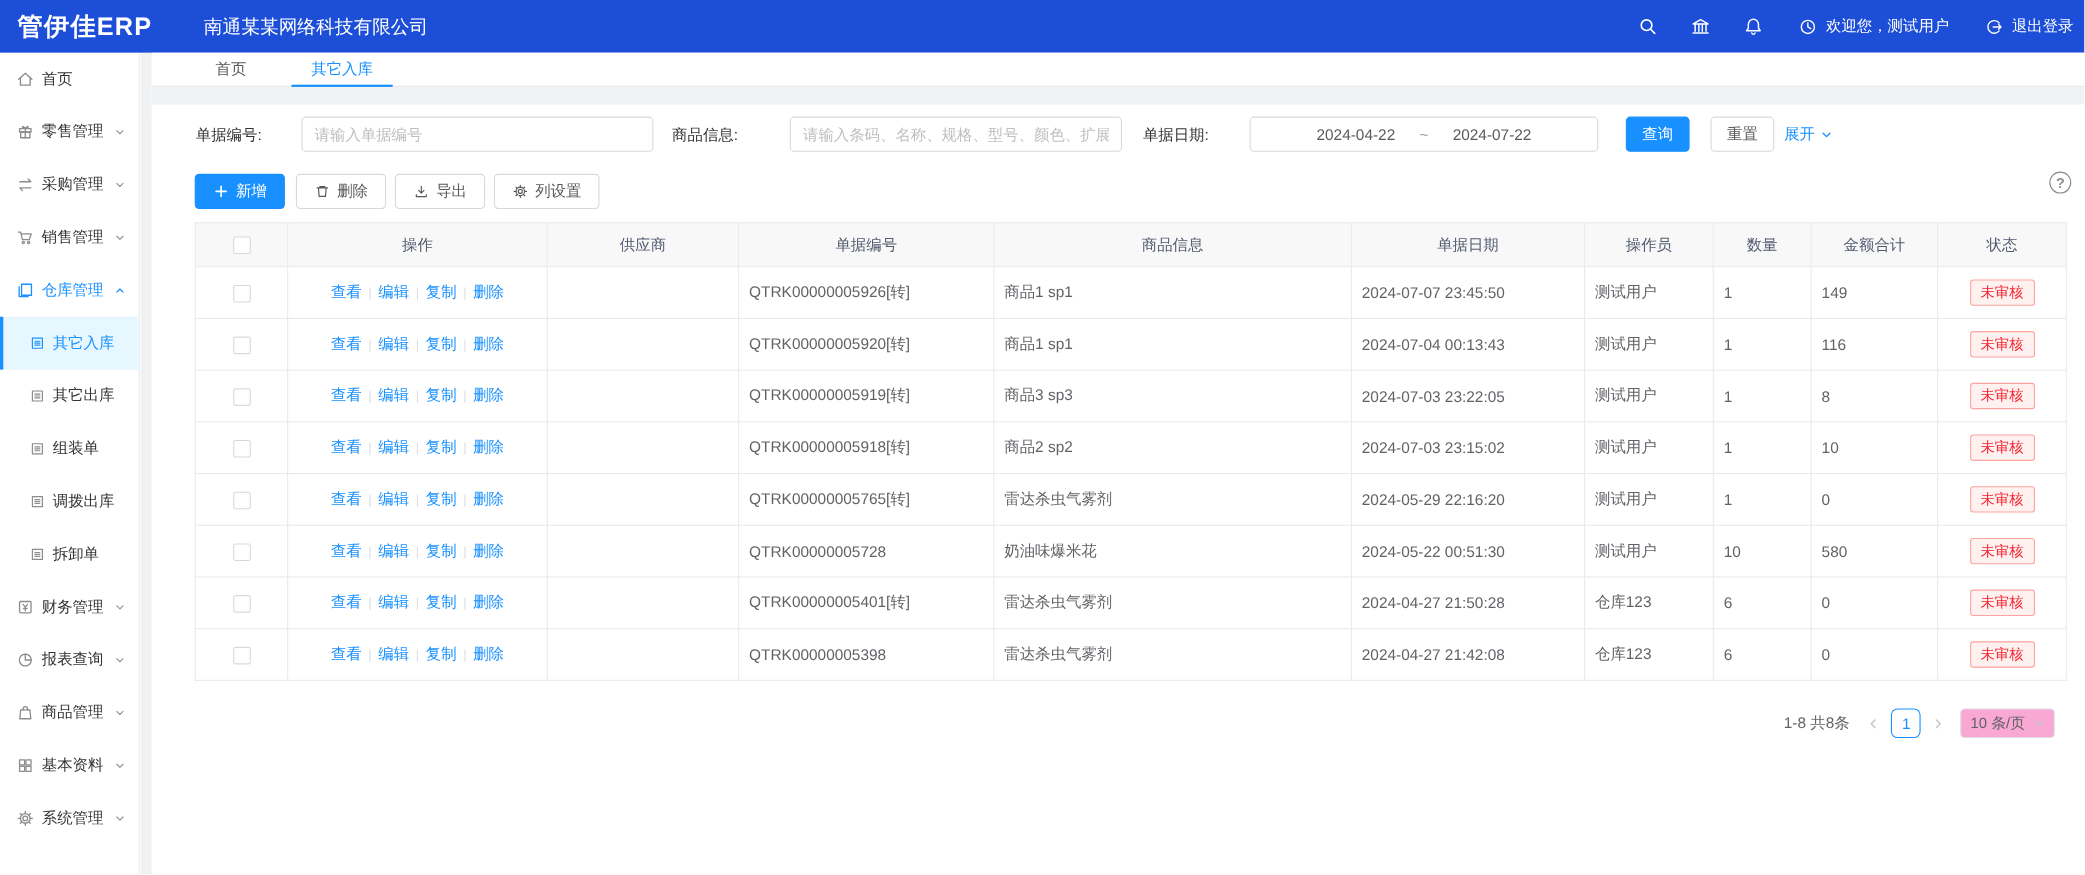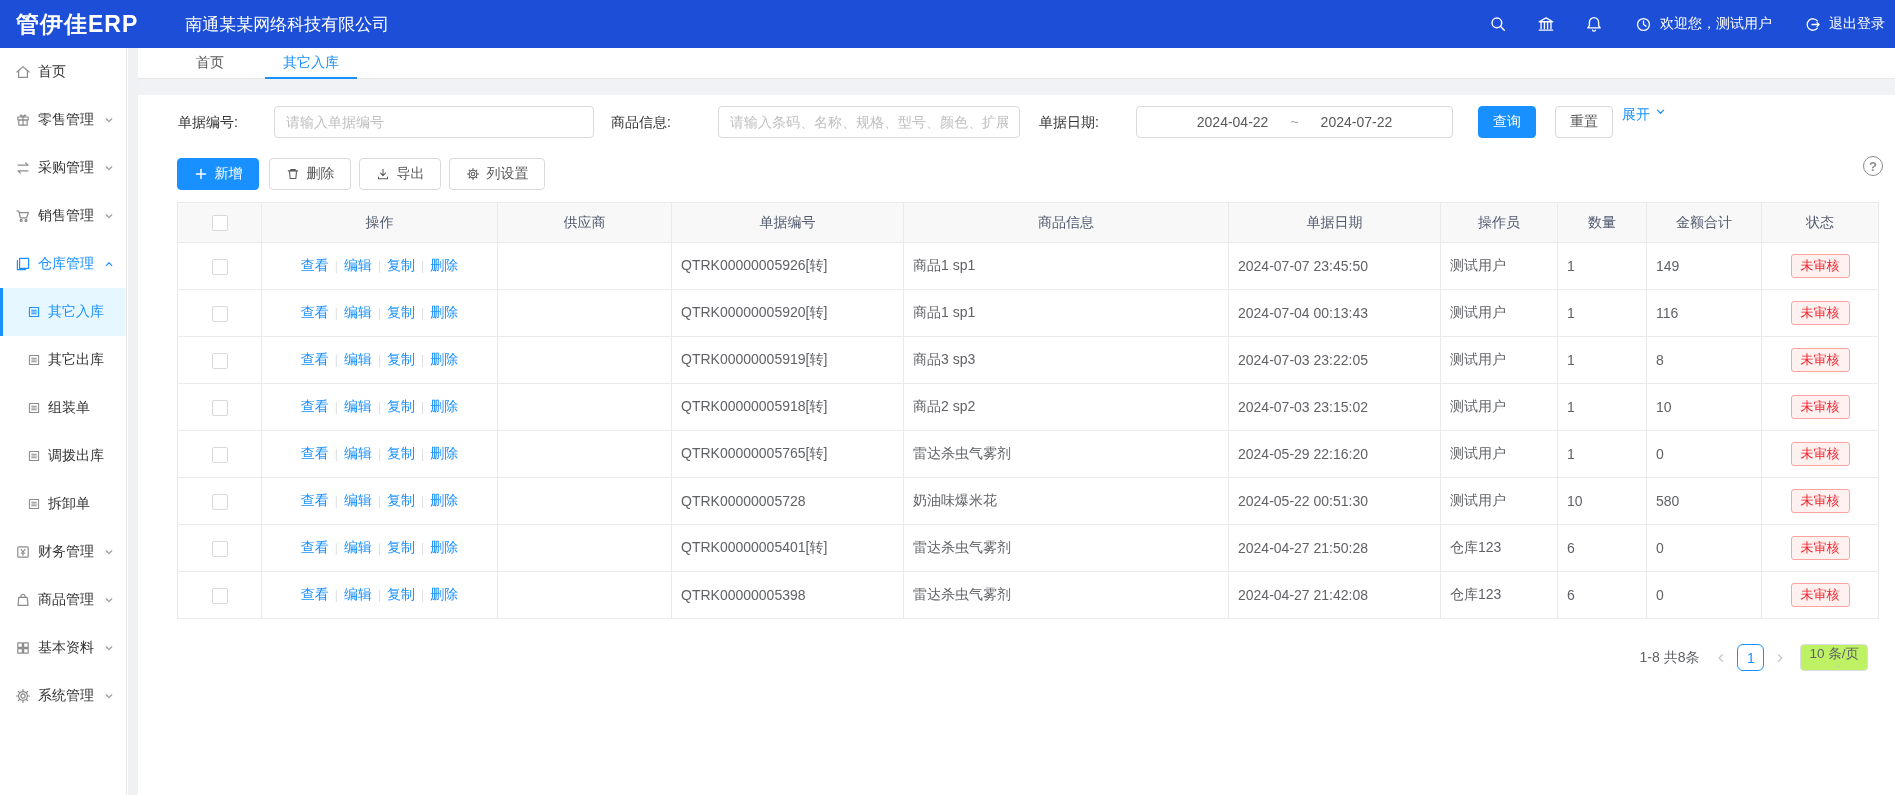--- a/index.html
+++ b/index.html
@@ -52,21 +52,21 @@
   .f-input { height:32px; border:1px solid #d9d9d9; border-radius:4px; padding:0 11px;
     font-size:14px; color:#595959; font-family:inherit; outline:none; }
   .f-input::placeholder { color:#bfbfbf; }
   .daterange { height:32px; border:1px solid #d9d9d9; border-radius:4px; display:flex;
     align-items:center; justify-content:center; color:#595959; background:#fff; cursor:pointer; }
   .daterange .sep { margin:0 22px; color:#999; }
   .btn { height:32px; border-radius:4px; font-size:14px; display:inline-flex;
     align-items:center; justify-content:center; cursor:pointer; border:1px solid #d9d9d9;
     background:#fff; color:#595959; font-family:inherit; }
   .btn-primary { background:#1890ff; border-color:#1890ff; color:#fff; }
-  .link-expand { display:flex; height:32px; color:#1890ff;
+  .link-expand { display:flex; align-items:center; height:32px; color:#1890ff;
     font-size:14px; cursor:pointer; }
   .link-expand svg { margin-left:5px; }
 
   
   .toolbar { position:relative; height:32px; margin-top:20px; }
   .toolbar > .btn { position:absolute; top:0; }
   .btn .bicon { margin-right:7px; display:flex; }
   .help { position:absolute; left:1686px; top:-2px; width:20px; height:20px; border-radius:50%;
     border:1.5px solid #8c8c8c; color:#8c8c8c; font-size:13px; font-weight:bold;
     display:flex; align-items:center; justify-content:center; cursor:pointer; }
@@ -89,21 +89,21 @@
 
   
   .pager { width:1701px; margin-top:25px; display:flex; justify-content:flex-end;
     align-items:center; padding-right:10px; font-size:14px; color:#606266; }
   .pager .total { margin-right:16px; }
   .pg-arrow { color:#c0c4cc; display:flex; align-items:center; cursor:pointer; }
   .pg-page { width:27px; height:27px; border:1px solid #1890ff; color:#1890ff; border-radius:6px;
     display:flex; align-items:center; justify-content:center; margin:0 10px; cursor:pointer; background:#fff; }
   .pg-size { height:27px; border:1px solid #dcdee2; border-radius:4px; margin-left:14px;
     display:flex; align-items:center; padding:0 8px; color:#606266; font-size:13.5px;
-    cursor:pointer; background:#bef264;flex-direction:column; }
+    cursor:pointer; background:#f9a8d4; }
   .pg-size svg { margin-left:7px; color:#c0c4cc; }
   svg { display:block; }
 </style>
 </head>
 <body>
 
 <div class="stage">
 
   <div class="topbar">
     <div class="logo">管伊佳ERP</div>
@@ -228,20 +228,30 @@
           <path d="M5.4 6 H10.6 M5.4 8 H10.6 M5.4 10 H10.6"></path>
         </svg>
       <span>拆卸单</span>
     </div>
     <div class="side-item">
       <svg class="mi" viewBox="0 0 16 16" fill="none" stroke="currentColor" stroke-width="1.2" stroke-linecap="round" stroke-linejoin="round">
           <rect x="2.8" y="2.8" width="10.4" height="10.4" rx="1"></rect>
           <path d="M6 5.4 L8 8 L10 5.4 M8 8 V11.2 M6.4 9.2 H9.6"></path>
         </svg>
       <span>财务管理</span>
+      <svg class="chev" width="10" height="10" viewBox="0 0 16 16" fill="none" stroke="currentColor" stroke-width="1.8" stroke-linecap="round" stroke-linejoin="round">
+          <path d="M3.5 6 L8 10.5 L12.5 6"></path>
+        </svg>
+    </div>
+    <div class="side-item">
+      <svg class="mi" viewBox="0 0 16 16" fill="none" stroke="currentColor" stroke-width="1.2" stroke-linecap="round" stroke-linejoin="round">
+          <circle cx="8" cy="8" r="5.4"></circle>
+          <path d="M8 2.6 V8 H13.4"></path>
+        </svg>
+      <span>报表查询</span>
       <svg class="chev" width="10" height="10" viewBox="0 0 16 16" fill="none" stroke="currentColor" stroke-width="1.8" stroke-linecap="round" stroke-linejoin="round">
           <path d="M3.5 6 L8 10.5 L12.5 6"></path>
         </svg>
     </div>
     <div class="side-item">
       <svg class="mi" viewBox="0 0 16 16" fill="none" stroke="currentColor" stroke-width="1.2" stroke-linecap="round" stroke-linejoin="round">
           <path d="M3.8 5.4 H12.2 L13 13.4 H3 Z"></path>
           <path d="M6 5.4 V4.4 a2 2 0 0 1 4 0 V5.4"></path>
         </svg>
       <span>商品管理</span>

